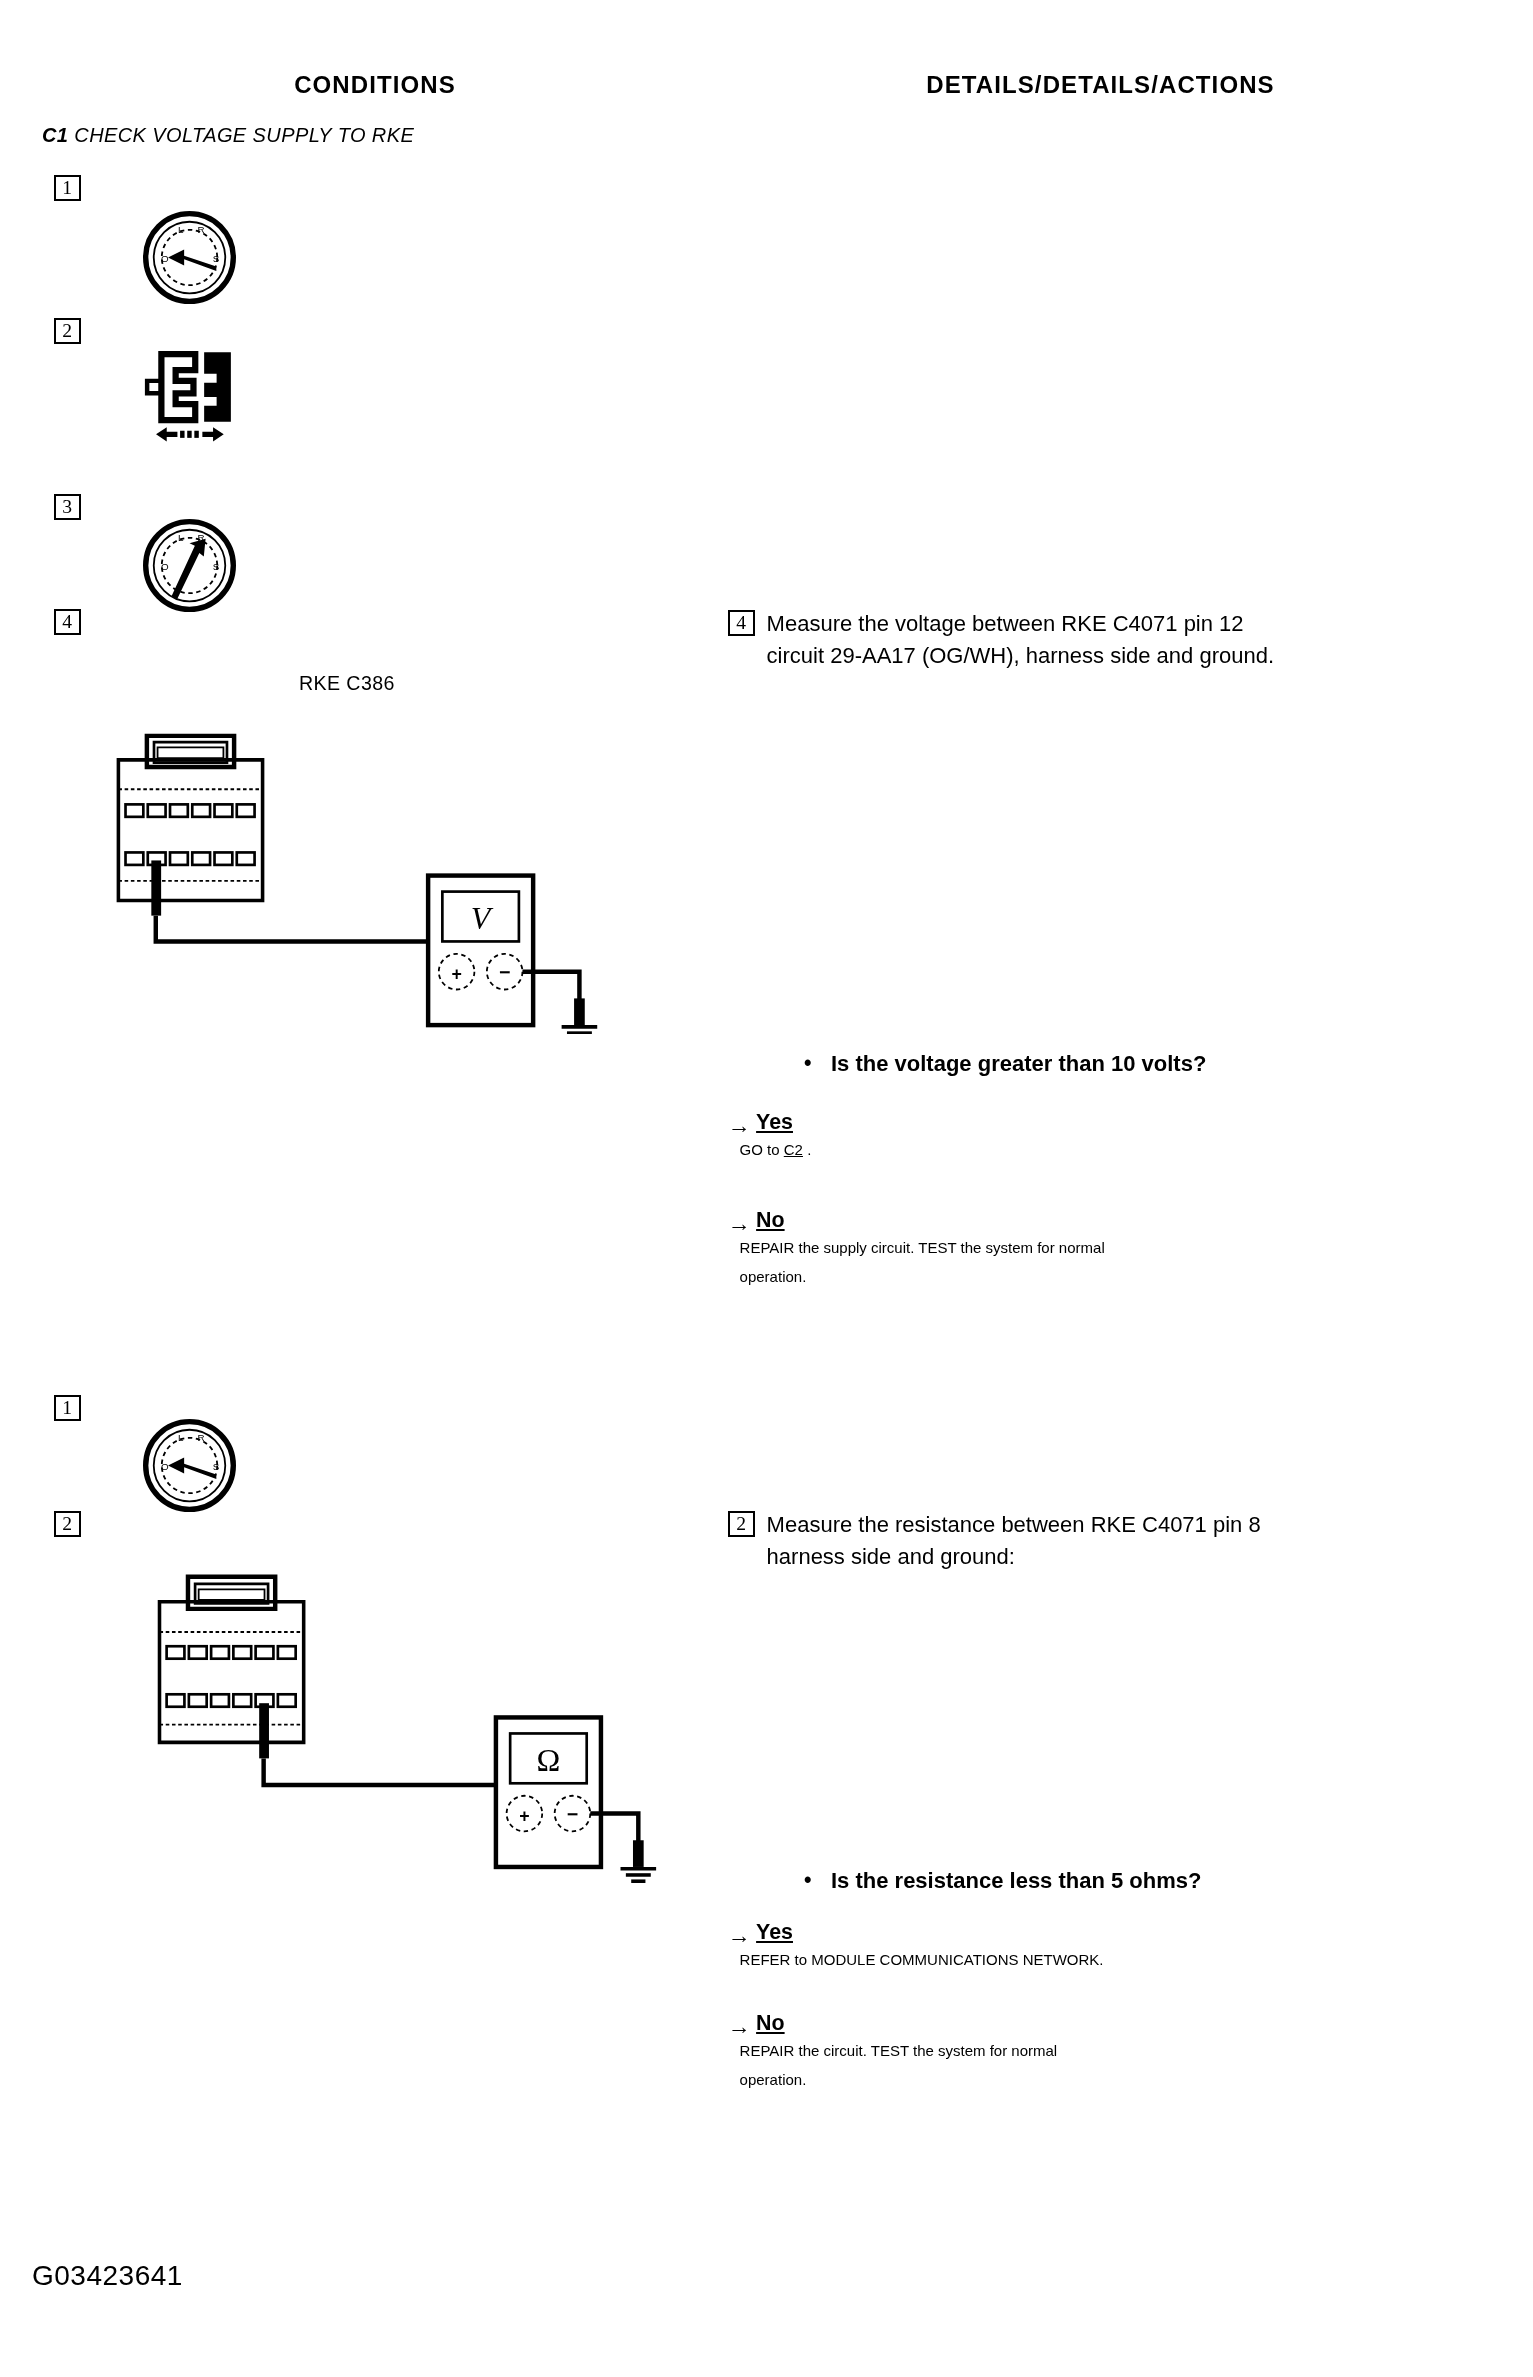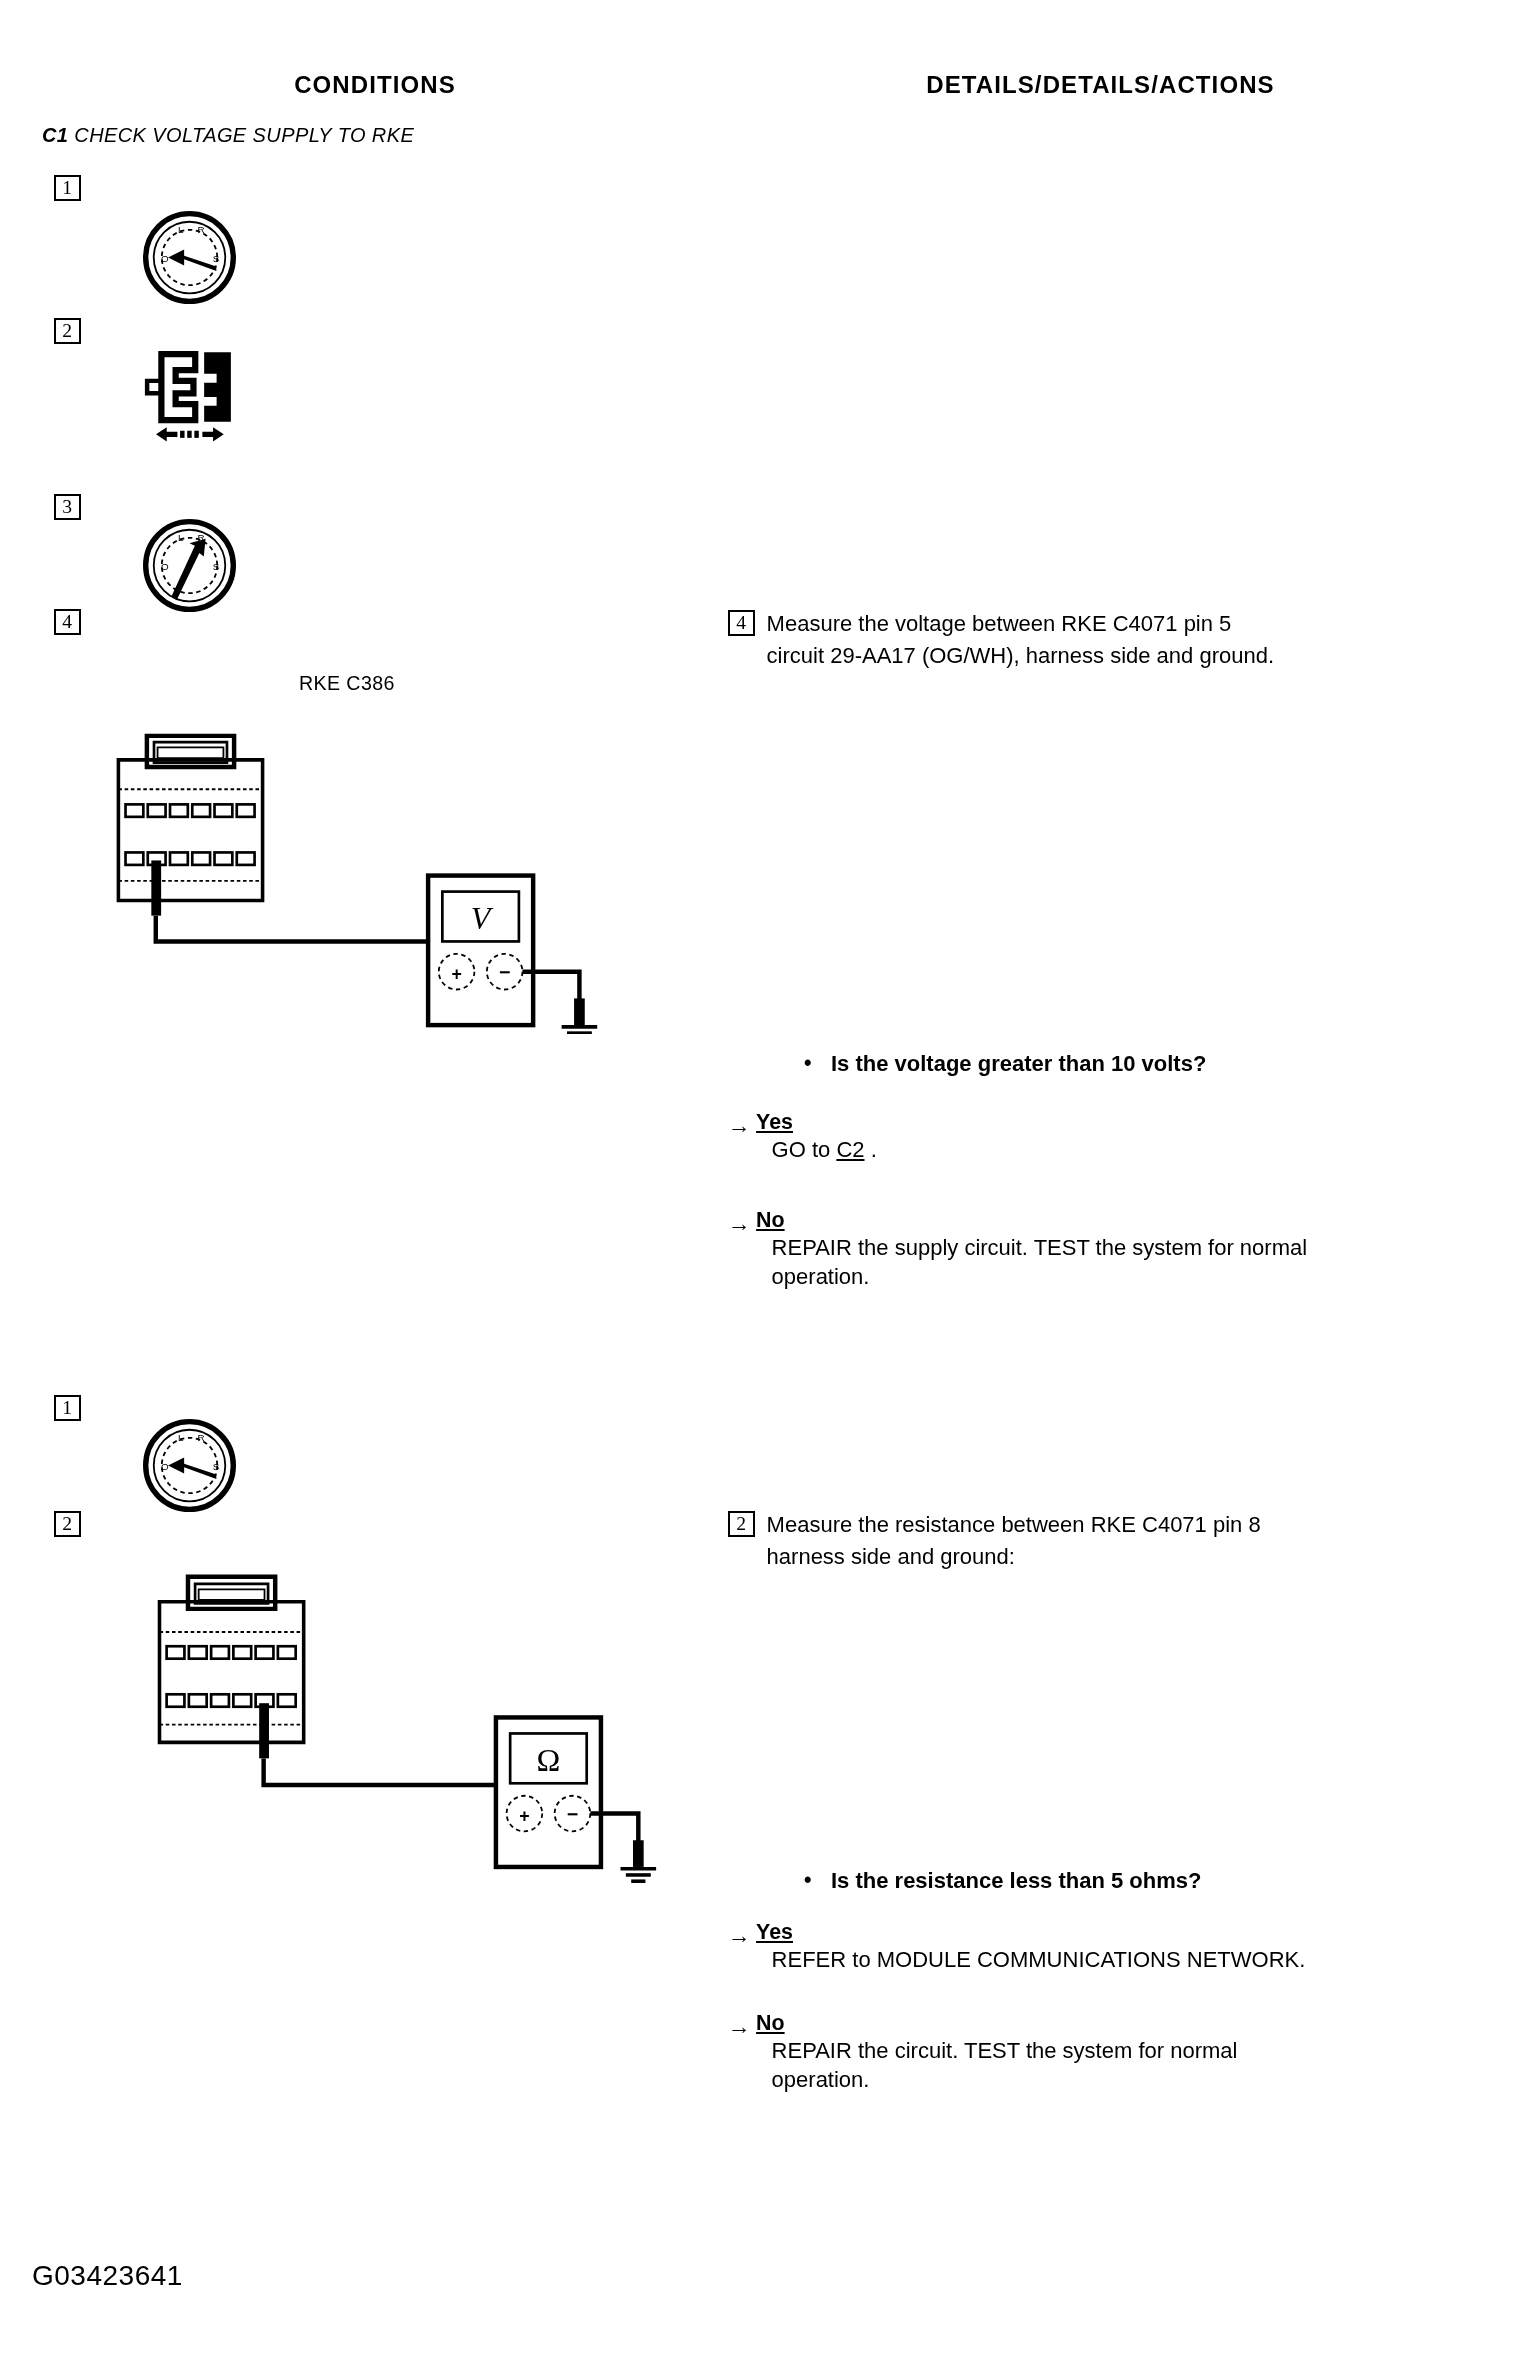--- a/index.html
+++ b/index.html
@@ -158,23 +158,23 @@
   .branch .blabel {
     display: block;
     margin-left: 28.5px;
     font-weight: bold;
     font-size: 21.4px;
     line-height: 25px;
     text-decoration: underline;
   }
   .branch .bbody {
     display: block;
-    margin-left: 44px;
+    margin-left: 12px;
     font-weight: normal;
-    font-size: 22px;
+    font-size: 15px;
     line-height: 29px;
     white-space: pre-line;
   }
   .branch .xref {
     text-decoration: underline;
   }
 
   
   .part-label {
     position: absolute;
@@ -320,21 +320,21 @@
               <line x1="570" y1="406" x2="586" y2="406"></line>
             </g>
           </svg>
         </div>
       </td>
 
       <td class="col-det det-cell rule-thick outer-right">
 
         <div class="instr" style="left:19.6px; top:448px; width:739px;">
           <span class="step-box boxnum">4</span>
-          <span class="txt">Measure the voltage between RKE C4071 pin 5
+          <span class="txt">Measure the voltage between RKE C4071 pin 12
 circuit 29-AA17 (OG/WH), harness side and ground.</span>
         </div>
 
         <div class="question" style="left:96px; top:890px;">
           <span class="bullet">•</span>
           <span class="qtxt">Is the voltage greater than 10 volts?</span>
         </div>
 
         <div class="branch" style="left:19.6px; top:950px; width:739px;">
           <span class="arrow">→</span>

